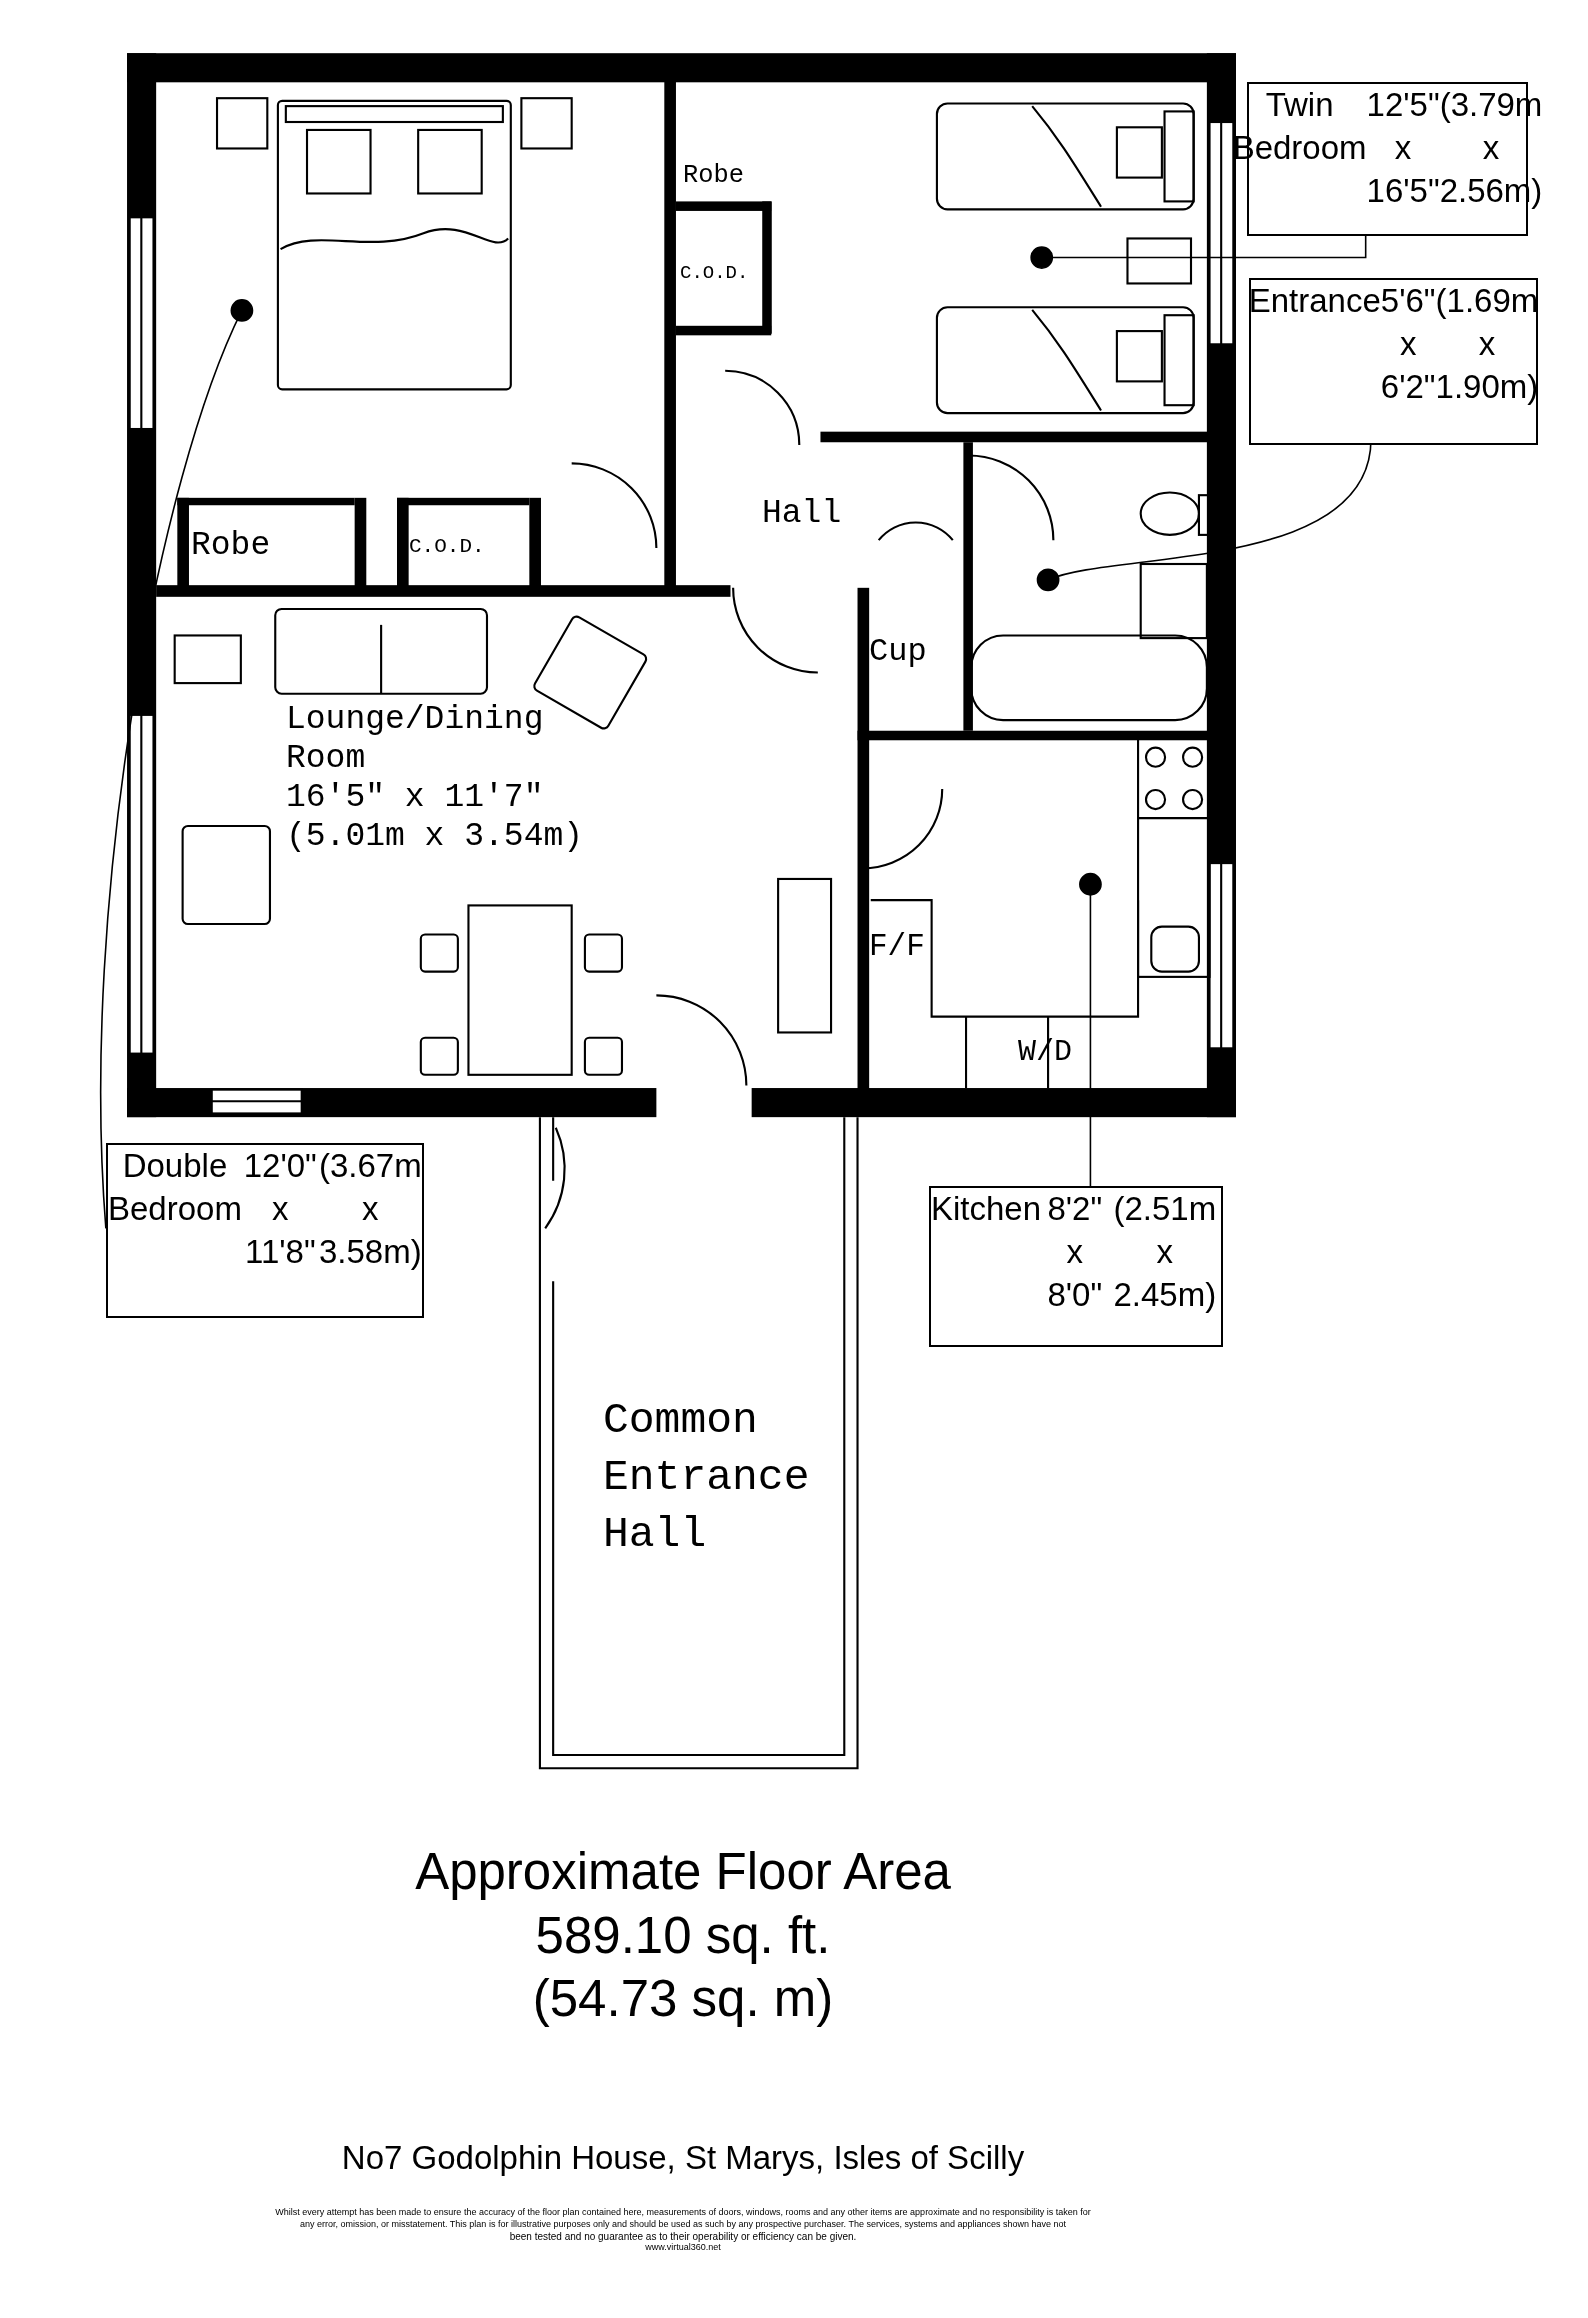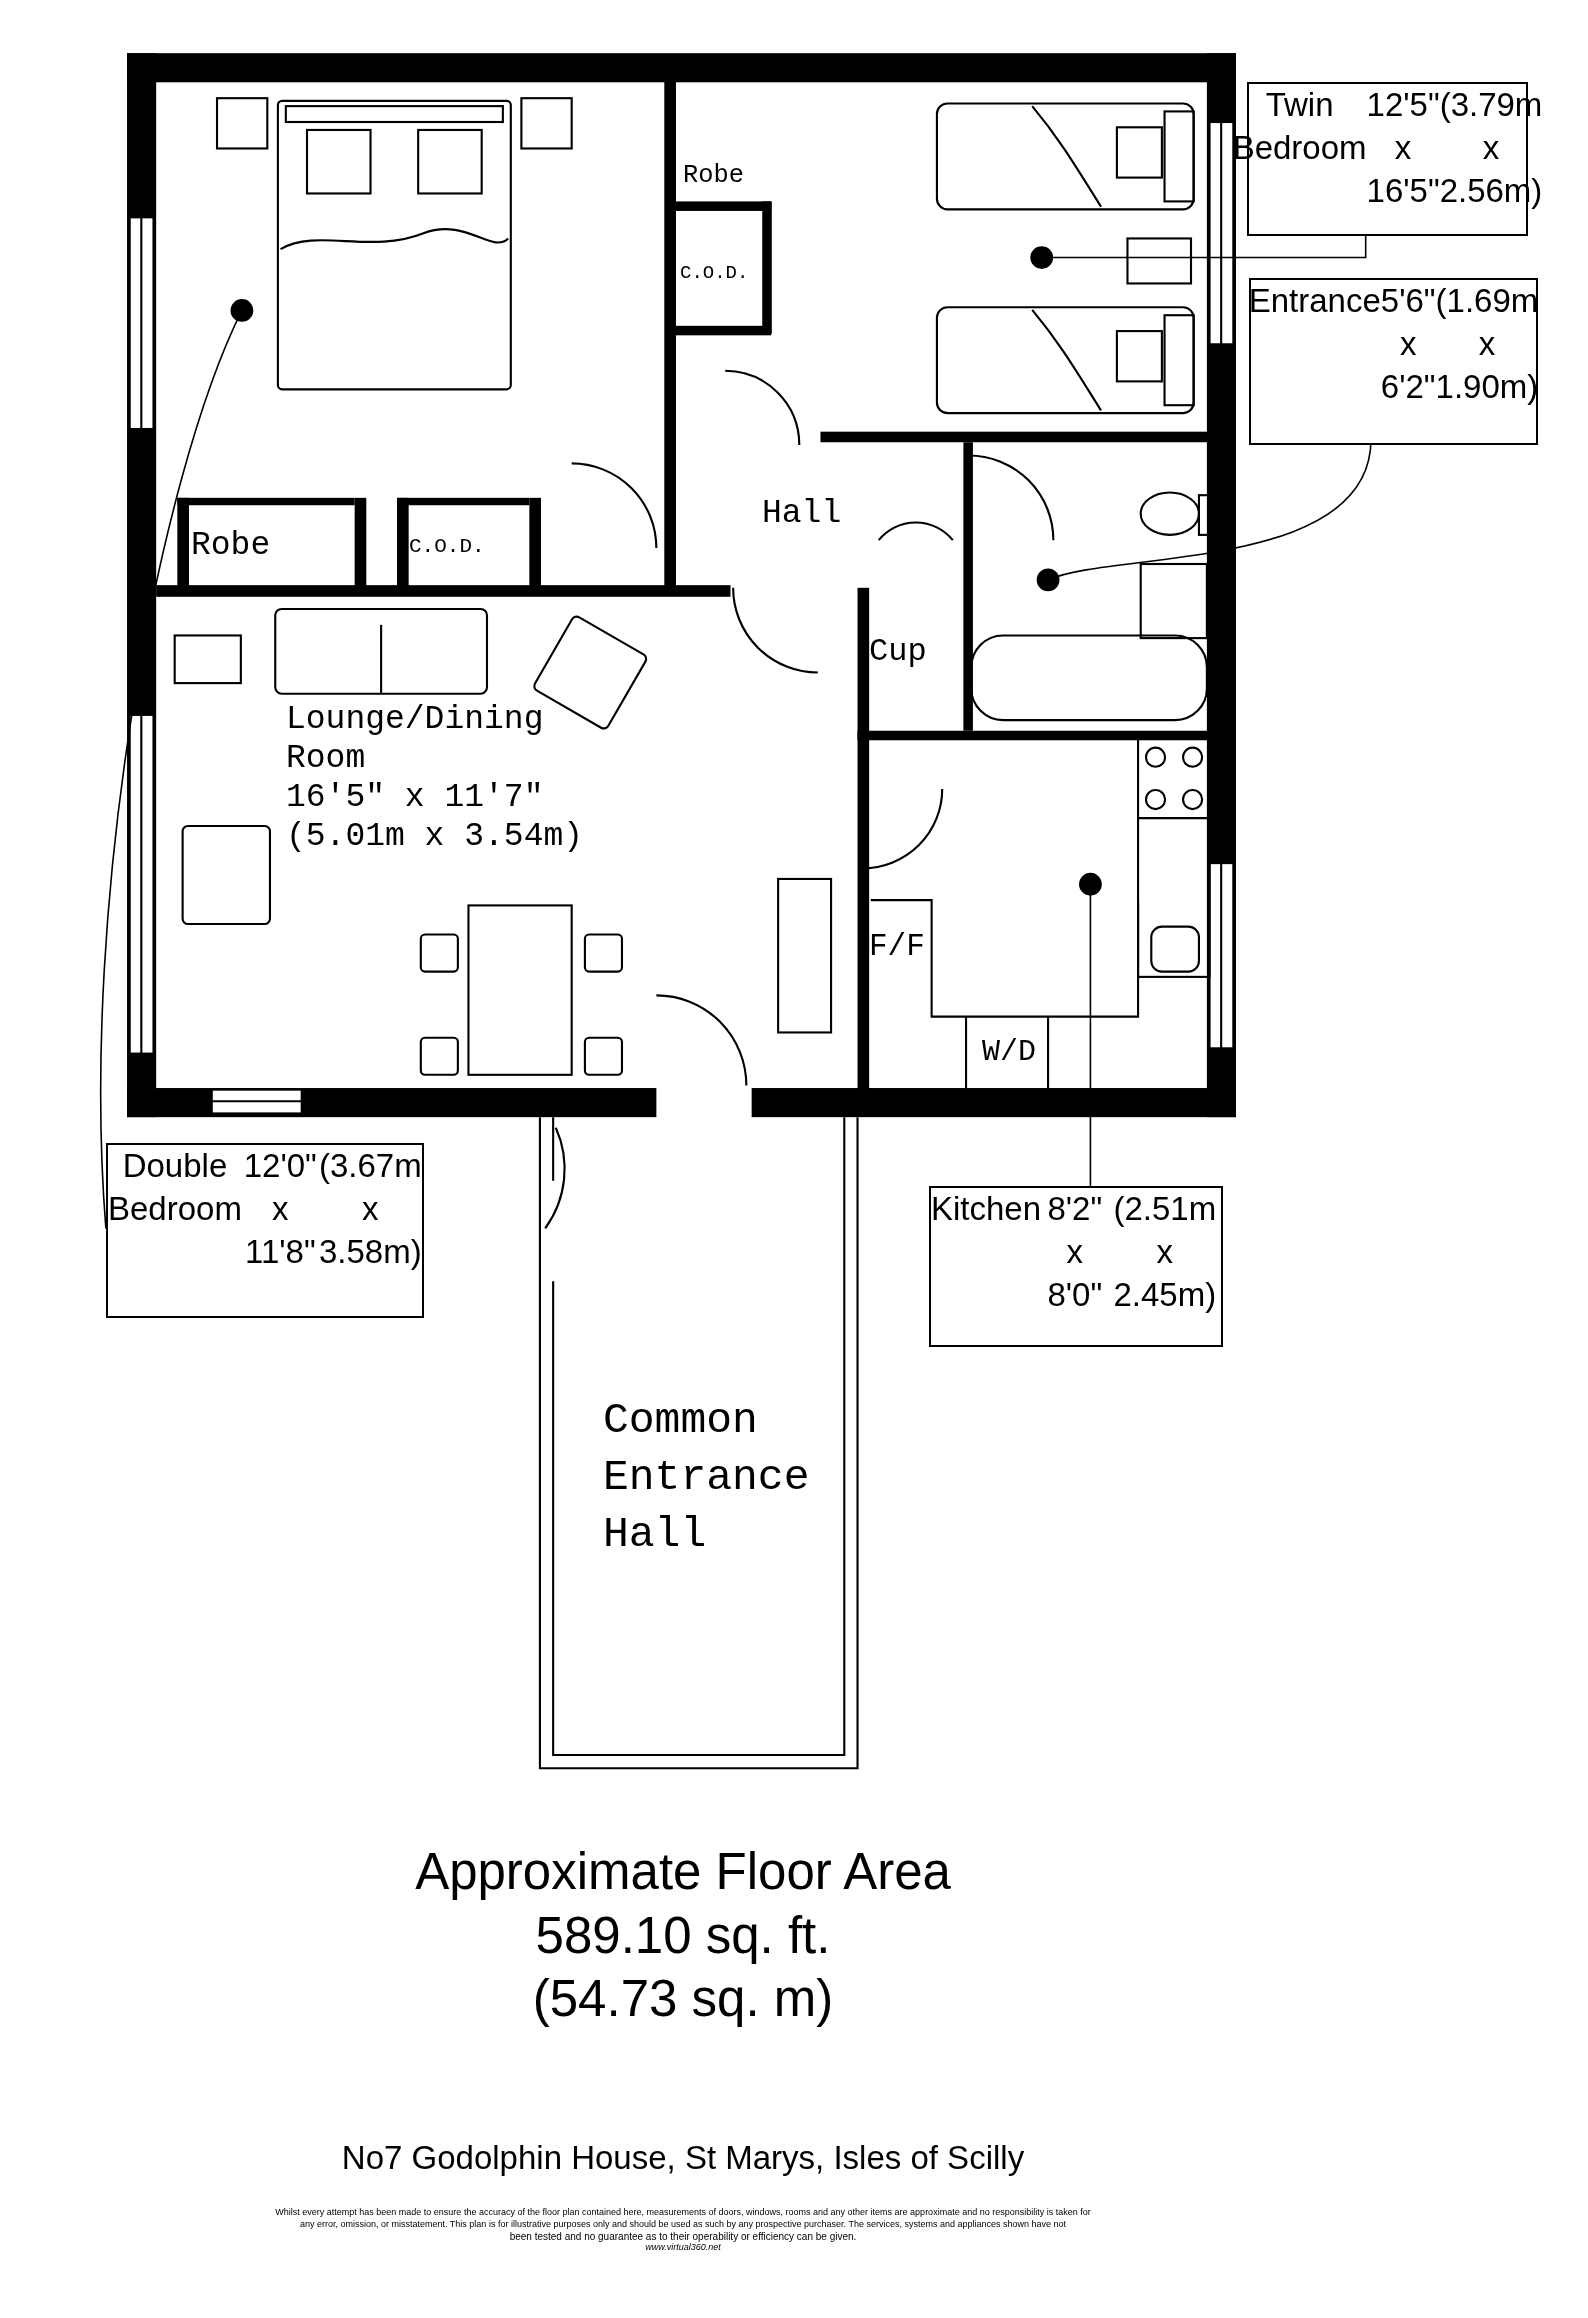--- a/index.html
+++ b/index.html
@@ -162,24 +162,24 @@
   <div>Common</div>
   <div>Entrance</div>
   <div>Hall</div>
 </div>
 <div class="lbl" style="left:683px;top:161px;width:79px;font-size:25.4px;">Robe</div>
 <div class="lbl" style="left:680px;top:262px;width:79px;font-size:19px;">C.O.D.</div>
 <div class="lbl" style="left:191px;top:527px;width:164px;font-size:33px;">Robe</div>
 <div class="lbl" style="left:409px;top:535px;width:121px;font-size:21px;">C.O.D.</div>
 <div class="lbl" style="left:869px;top:633px;width:85px;font-size:32px;">Cup</div>
 <div class="lbl" style="left:869px;top:929px;width:61px;font-size:31px;">F/F</div>
-<div class="lbl" style="left:966px;top:1035px;width:82px;font-size:30px;padding-left:16px;">W/D</div>
+<div class="lbl" style="left:1002px;top:1035px;width:82px;font-size:30px;padding-left:16px;">W/D</div>
 
 <div class="title" style="top:1842px;font-size:51px;">Approximate Floor Area</div>
 <div class="title" style="top:1906px;font-size:51px;">589.10 sq. ft.</div>
 <div class="title" style="top:1969px;font-size:51px;">(54.73 sq. m)</div>
 
 <div class="title" style="top:2139px;font-size:33px;">No7 Godolphin House, St Marys, Isles of Scilly</div>
 <div class="title" style="top:2207px;font-size:9px;">Whilst every attempt has been made to ensure the accuracy of the floor plan contained here, measurements of doors, windows, rooms and any other items  are approximate and no responsibility is taken for</div>
 <div class="title" style="top:2219px;font-size:9px;">any error, omission, or misstatement. This plan is for illustrative purposes only and should be used as such by any prospective purchaser. The services, systems and appliances shown have not</div>
 <div class="title" style="top:2231px;font-size:10px;">been tested and no guarantee as to their operability or efficiency can be given.</div>
-<div class="title" style="top:2242px;font-size:9px;font-style:italic;">www.virtual360.net</div>
+<div class="title" style="top:2242px;font-size:9px;">www.virtual360.net</div>
 
 
 </body></html>

